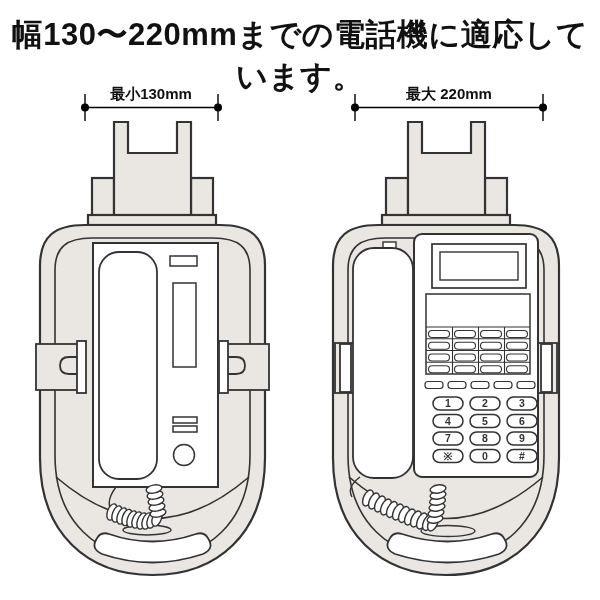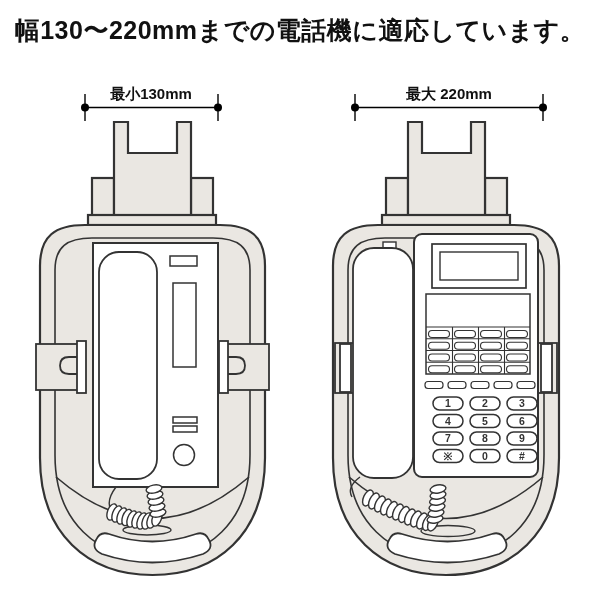--- a/index.html
+++ b/index.html
@@ -1,19 +1,19 @@
 <!DOCTYPE html>
 <html><head>
 <meta charset="utf-8">
 <style>
   html,body{margin:0;padding:0;background:#fff;}
   .canvas{position:relative;width:600px;height:600px;background:#ffffff;overflow:hidden;
           font-family:"Liberation Sans",sans-serif;}
   .title{position:absolute;top:14px;left:0;width:100%;text-align:center;
-         font-size:25px;font-weight:800;color:#111;letter-spacing:.5px;margin:0;}
+         font-size:31px;font-weight:800;color:#111;letter-spacing:.5px;margin:0;}
   svg.art{position:absolute;left:0;top:0;}
   text.dim-label{font-size:15px;font-weight:700;fill:#111;
                  font-family:"Liberation Sans",sans-serif;}
   text.key-label{font-size:10.5px;font-weight:700;fill:#333;
                  font-family:"Liberation Sans",sans-serif;}
 </style>
 </head>
 <body>
 
 <div class="canvas">

